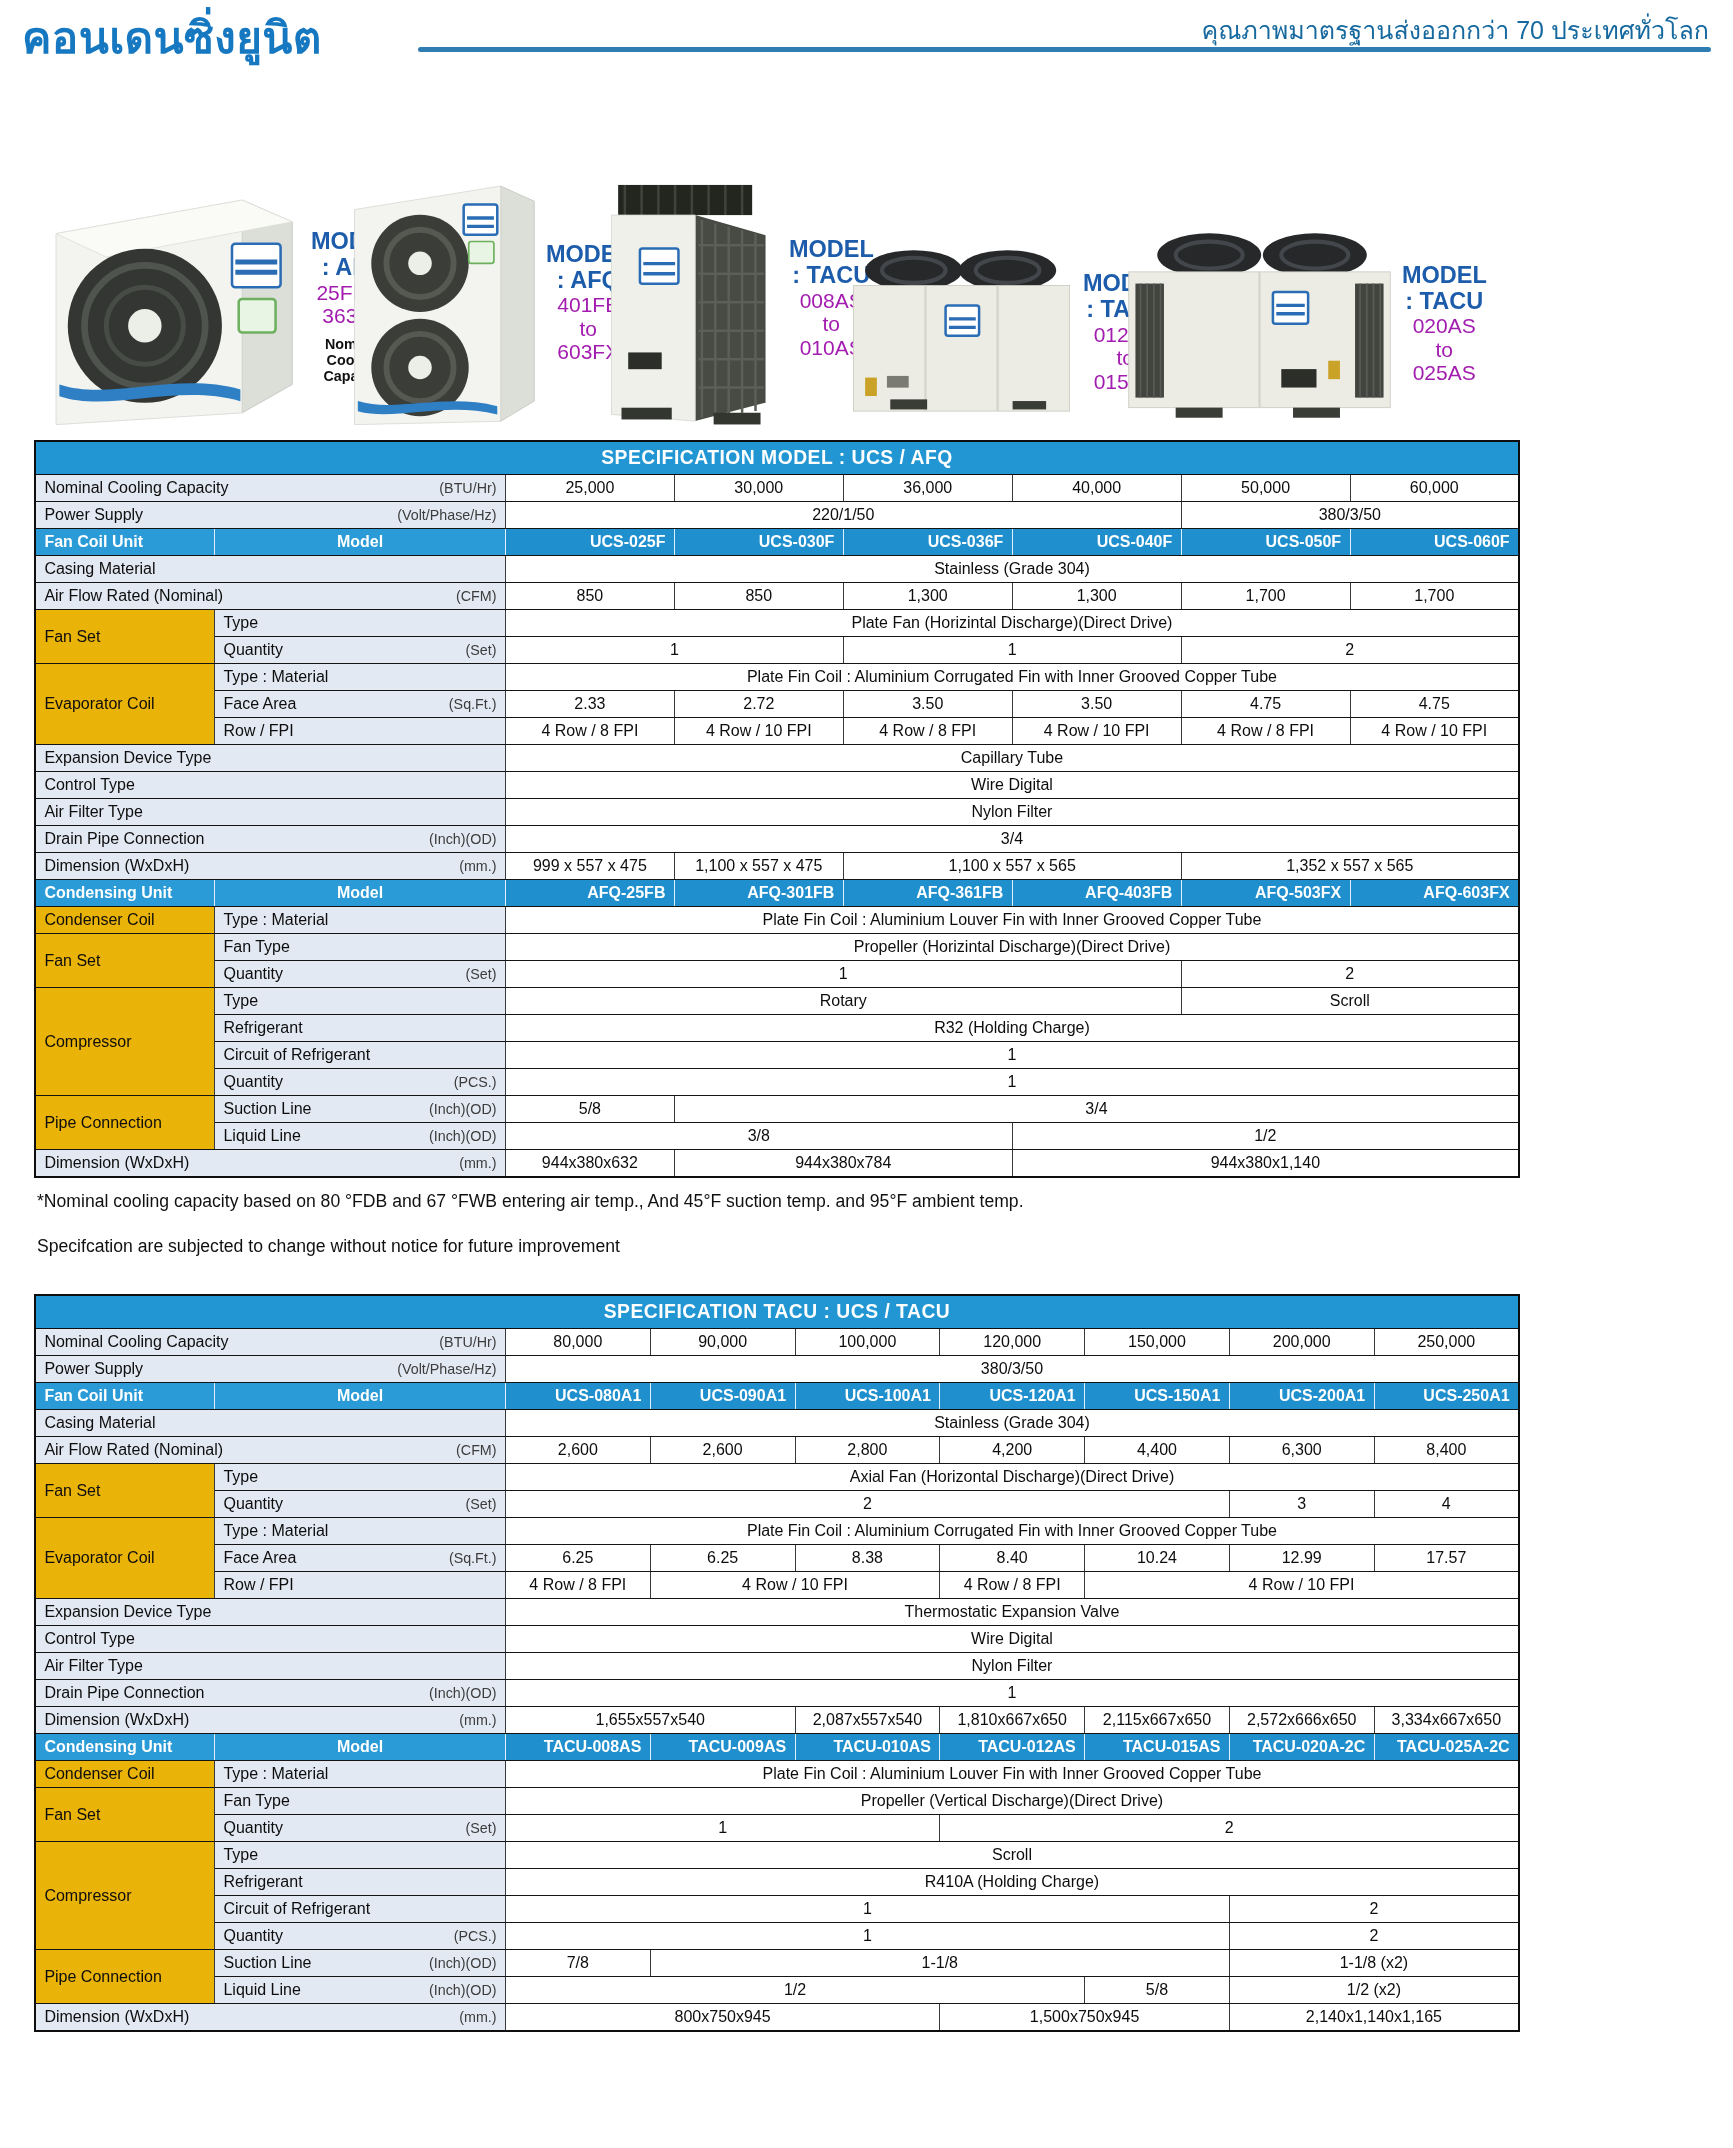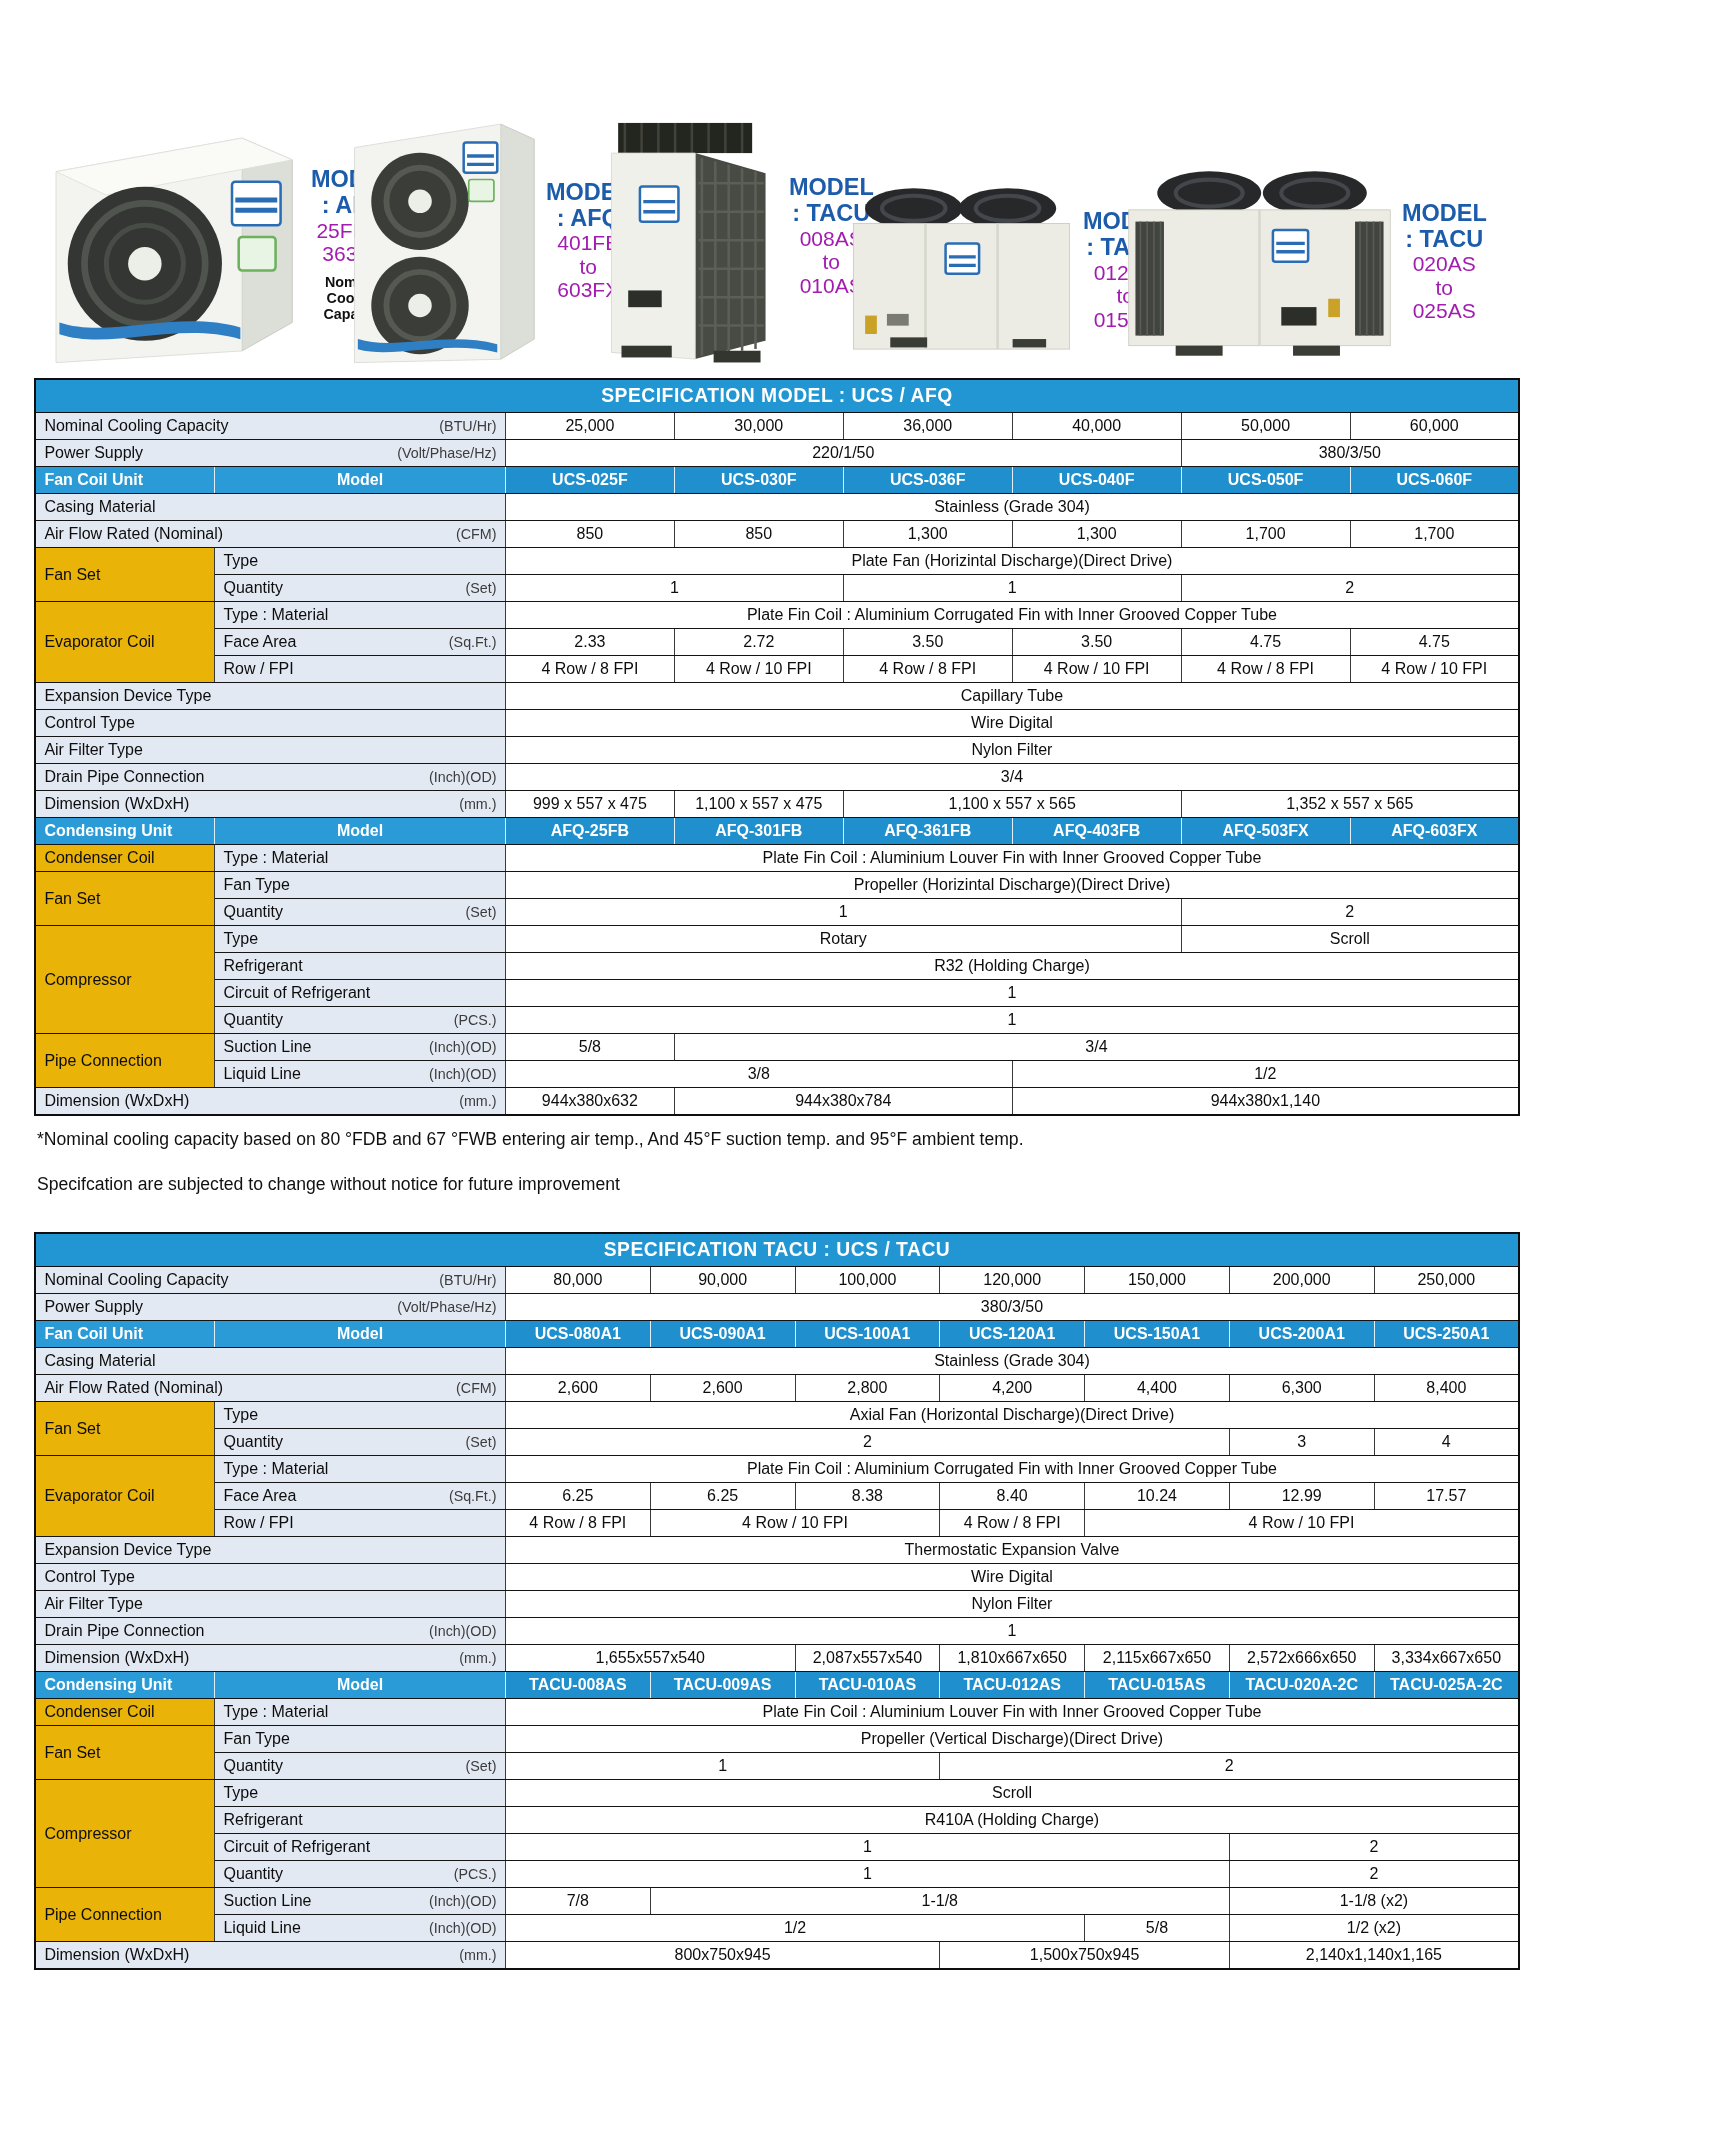--- a/index.html
+++ b/index.html
@@ -63,32 +63,37 @@
     font-size:19.3px; font-weight:800; letter-spacing:0.5px; height:34px;
     border-color:#0e0e0e;
   }
   .spec-table td.lbl  { background:#e3e9f3; }
   .spec-table td.grp  { background:#eab308; font-size:16px; }
   .spec-table td.val  { background:#ffffff; text-align:center; }
   .spec-table tr.hdr td {
     background:#2a9bd6; color:#ffffff; font-weight:600;
     border-left-color:#dff0fa; border-right-color:#dff0fa;
   }
-  .spec-table tr.hdr td.mdl { background:#1f8fcd; text-align:center; }
+  .spec-table tr.hdr td.mdl { background:#1f8fcd; text-align:right; }
   .spec-table tr.hdr td.hdr-sub { text-align:center; }
   .lr { display:flex; justify-content:space-between; align-items:center; }
   .lr .unit { font-size:14.3px; color:#3c3c3c; padding-left:5px; }
 
   svg { display:block; }
 </style>
 </head>
 <body>
 
 <div class="page">
 
+  <div class="page-header">
+    <div class="page-title">คอนเดนซิ่งยูนิต</div>
+    <div class="title-rule"></div>
+    <div class="tagline">คุณภาพมาตรฐานส่งออกกว่า 70 ประเทศทั่วโลก</div>
+  </div>
 
   <div class="products">
 
     <div class="product" style="width:302px;">
       <div class="img-wrap" style="height:252px;">
         <svg width="277" height="243" viewBox="0 0 330 290">
           <polygon points="248,18 308,44 308,238 248,272" fill="#dcded8" stroke="#c3c6bf"></polygon>
           <polygon points="26,58 248,18 248,272 26,286" fill="#f3f4f0" stroke="#d8dad4"></polygon>
           <polygon points="26,58 248,18 308,44 86,86" fill="#fafaf7" stroke="#dddfd9"></polygon>
           <circle cx="132" cy="168" r="92" fill="#333632"></circle>

